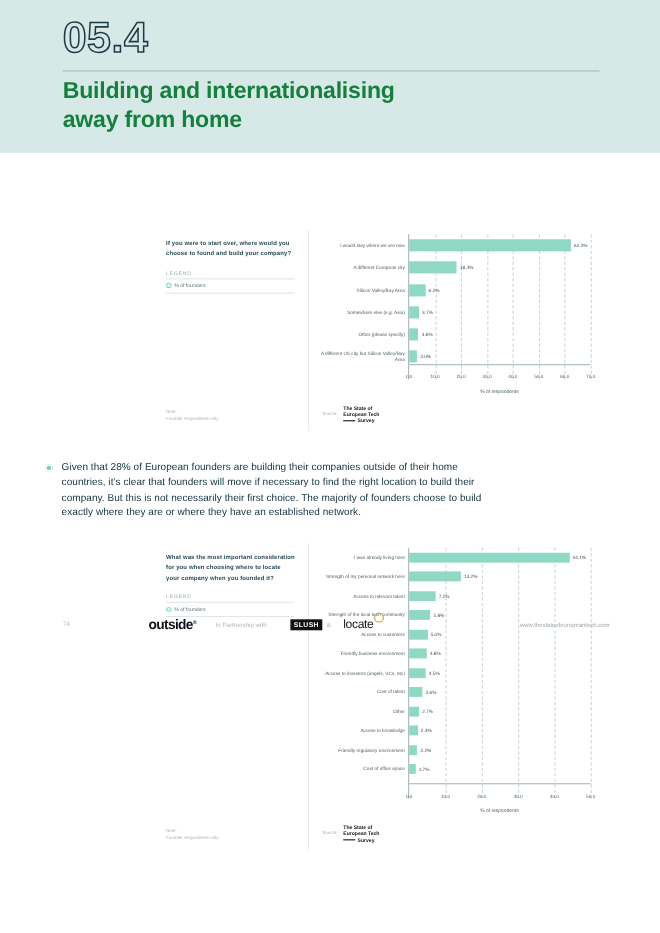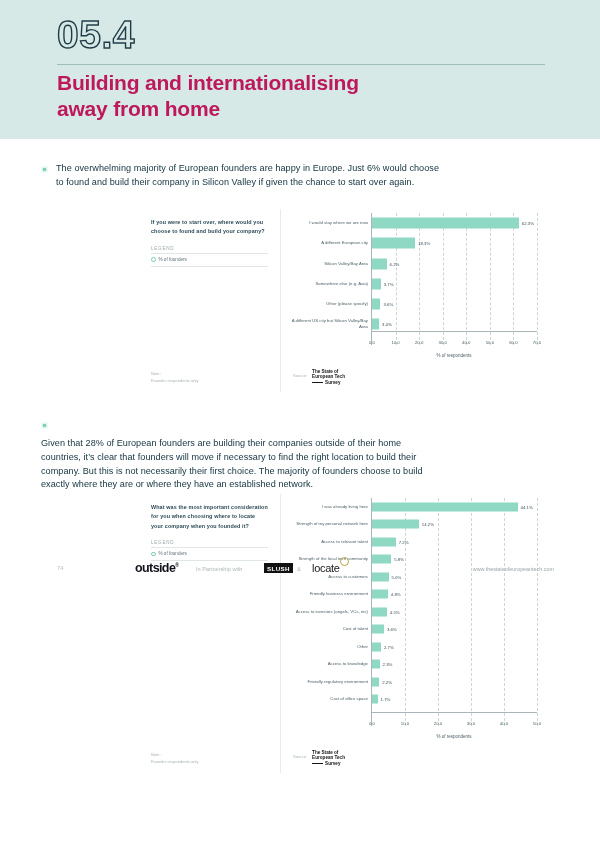--- a/index.html
+++ b/index.html
@@ -23,35 +23,35 @@
     color: transparent;
     -webkit-text-stroke: 1.4px #1d3a46;
     font-family: "Liberation Sans", sans-serif;
   }
   .hdr-rule {
     position: absolute; left: 57px; top: 64px; width: 488px; height: 1px;
     background: #9dbdb9;
   }
   .hdr-title {
     position: absolute; left: 57px; top: 70px; width: 430px;
-    font-size: 21px; font-weight: 700; line-height: 1.26; color: #be185d;
+    font-size: 21px; font-weight: 700; line-height: 1.26; color: #15803d;
     letter-spacing: -0.2px;
   }
 
   
   .para { position: absolute; display: flex; gap: 8px; }
   .bullet {
     flex: 0 0 auto; width: 7px; height: 7px; margin-top: 4px;
     border-radius: 50%; background: #7fd0b8;
     box-shadow: inset 0 0 0 1.4px #ffffff;
   }
   .para-text { font-size: 9.1px; line-height: 1.52; color: #13333f; letter-spacing: 0.05px; }
 
   #para1 { left: 41px; top: 162px; width: 400px; }
-  #para2 { left: 41px; top: 418px; width: 400px; flex-direction: column; }
+  #para2 { left: 41px; top: 418px; width: 400px; }
 
   
   .card { position: absolute; background: #ffffff; }
   #card1 { left: 141px; top: 209px; width: 414px; height: 183px; }
   #card2 { left: 141px; top: 494px; width: 414px; height: 279px; }
 
   .card-inner { position: relative; width: 100%; height: 100%; display: flex; }
 
   .card-left {
     position: relative;
@@ -159,24 +159,20 @@
 
 <div class="page">
 
   <div class="header">
     <div class="hdr-num">05.4</div>
     <div class="hdr-rule"></div>
     <div class="hdr-title" style="white-space:pre-line">Building and internationalising
 away from home</div>
   </div>
 
-  <div class="para" id="para1">
-    <span class="bullet"></span>
-    <span class="para-text">The overwhelming majority of European founders are happy in Europe. Just 6% would choose to found and build their company in Silicon Valley if given the chance to start over again.</span>
-  </div>
 
   <div class="card" id="card1">
     <div class="card-inner">
       <div class="card-left">
         <div class="q-title">If you were to start over, where would you choose to found and build your company?</div>
         <div class="legend-label">LEGEND</div>
         <div class="legend-rule"></div>
         <div class="legend-row">
           <span class="legend-dot"></span>
           <span class="legend-text">% of founders</span>

